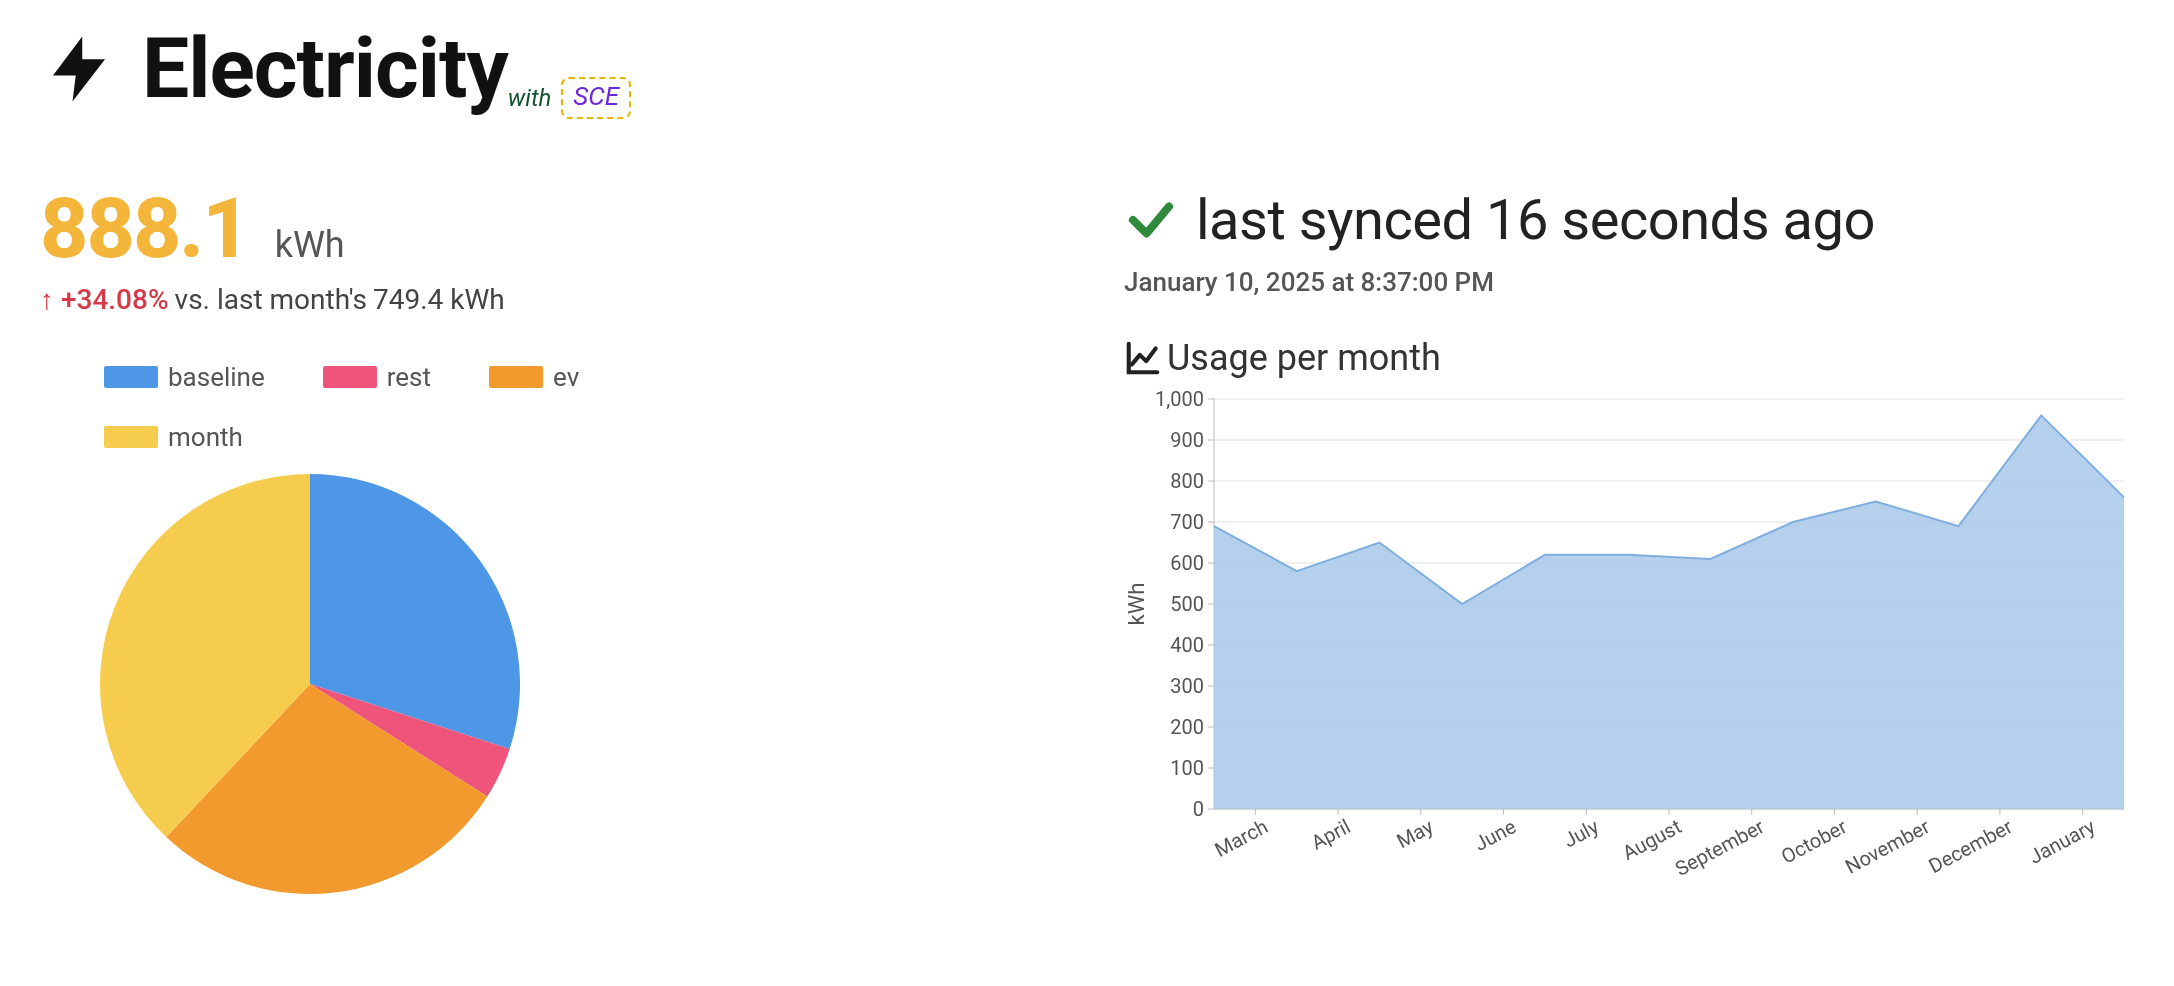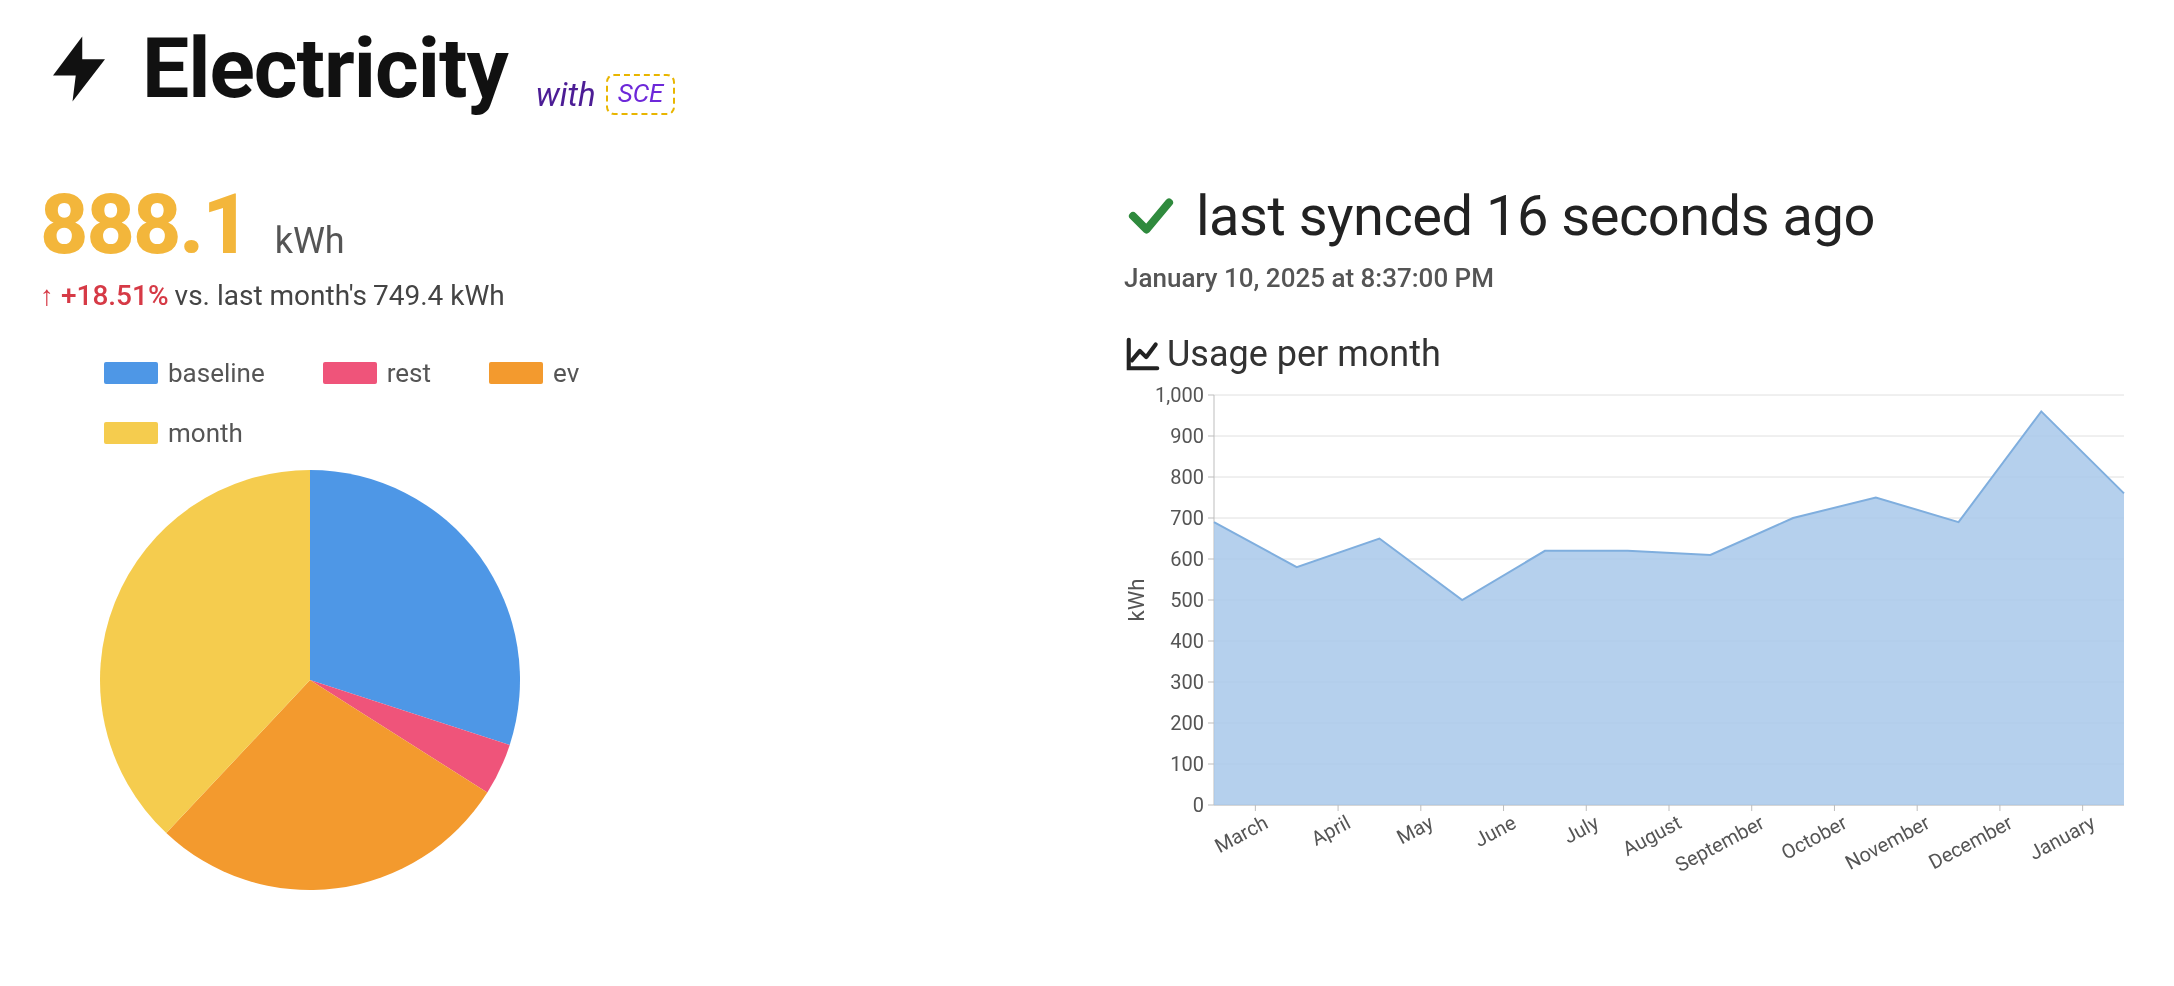--- a/index.html
+++ b/index.html
@@ -12,21 +12,20 @@
   }
   .page {
     width: 2174px;
     height: 986px;
     padding: 24px 40px 24px 40px;
     position: relative;
   }
   .header {
     display: flex;
     align-items: baseline;
-    gap: 28px;
   }
   .title-group {
     display: flex;
     align-items: center;
     gap: 24px;
   }
   .bolt-icon svg { display:block; }
   .page-title {
     font-size: 84px;
     font-weight: 700;
@@ -36,22 +35,22 @@
   }
   .with-chip {
     display: flex;
     align-items: center;
     gap: 10px;
     position: relative;
     top: -8px;
   }
   .with-label {
     font-style: italic;
-    font-size: 33px;
-    color: #4c1d95;
+    font-size: 24px;
+    color: #14532d;
   }
   .chip {
     border: 2px dashed #e8b500;
     border-radius: 8px;
     padding: 2px 10px 4px 10px;
     font-size: 26px;
     font-style: italic;
     color: #6d28d9;
     line-height: 1.2;
   }
@@ -154,21 +153,21 @@
   <div class="columns">
     <div class="col-left">
 
       <div class="big-number-row">
         <span class="big-number">888.1</span>
         <span class="big-unit">kWh</span>
       </div>
       <div class="delta-row">
         <span class="delta-up">
           <span class="arrow">↑</span>
-          <span>+18.51%</span>
+          <span>+34.08%</span>
         </span>
         <span>vs. last month's</span>
         <span>749.4 kWh</span>
       </div>
 
       <div class="pie-block">
         <div class="legend" id="pie-legend">
             <div class="legend-item">
               <span class="swatch" style="background: rgb(78, 151, 230);"></span>
               <span>baseline</span>

